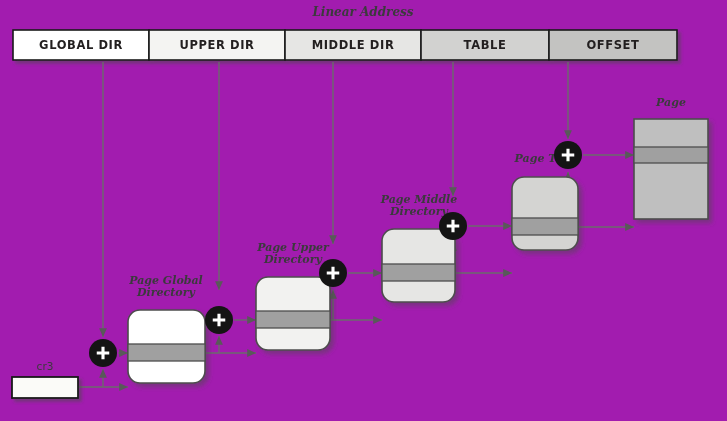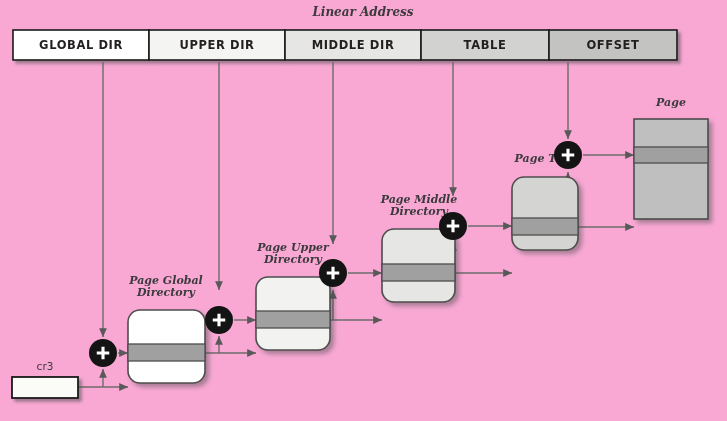--- a/index.html
+++ b/index.html
@@ -7,21 +7,21 @@
     padding: 0;
     background: #ffffff;
   }
   body {
     font-family: "DejaVu Sans", sans-serif;
   }
   #stage {
     position: relative;
     width: 727px;
     height: 421px;
-    background: #f9a8d4;
+    background: #a21caf;
     overflow: hidden;
   }
   svg#diagram {
     position: absolute;
     left: 0;
     top: 0;
     width: 727px;
     height: 421px;
     display: block;
   }

